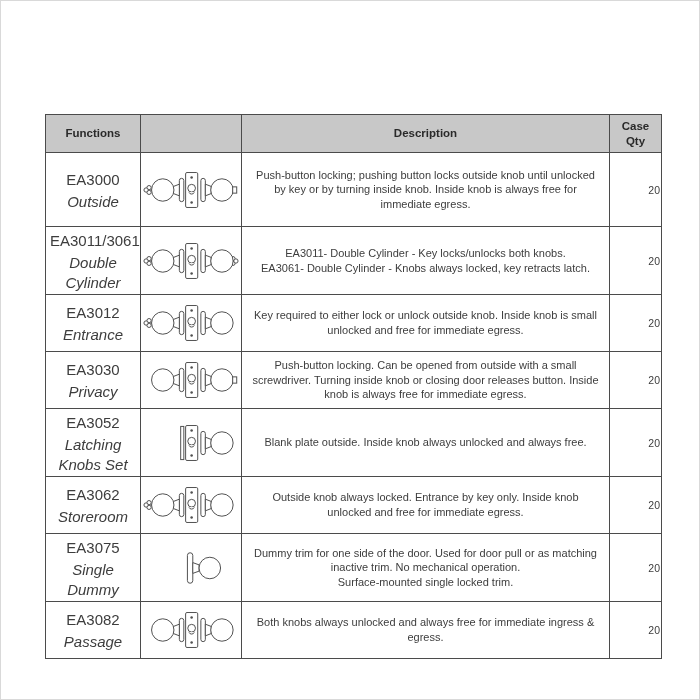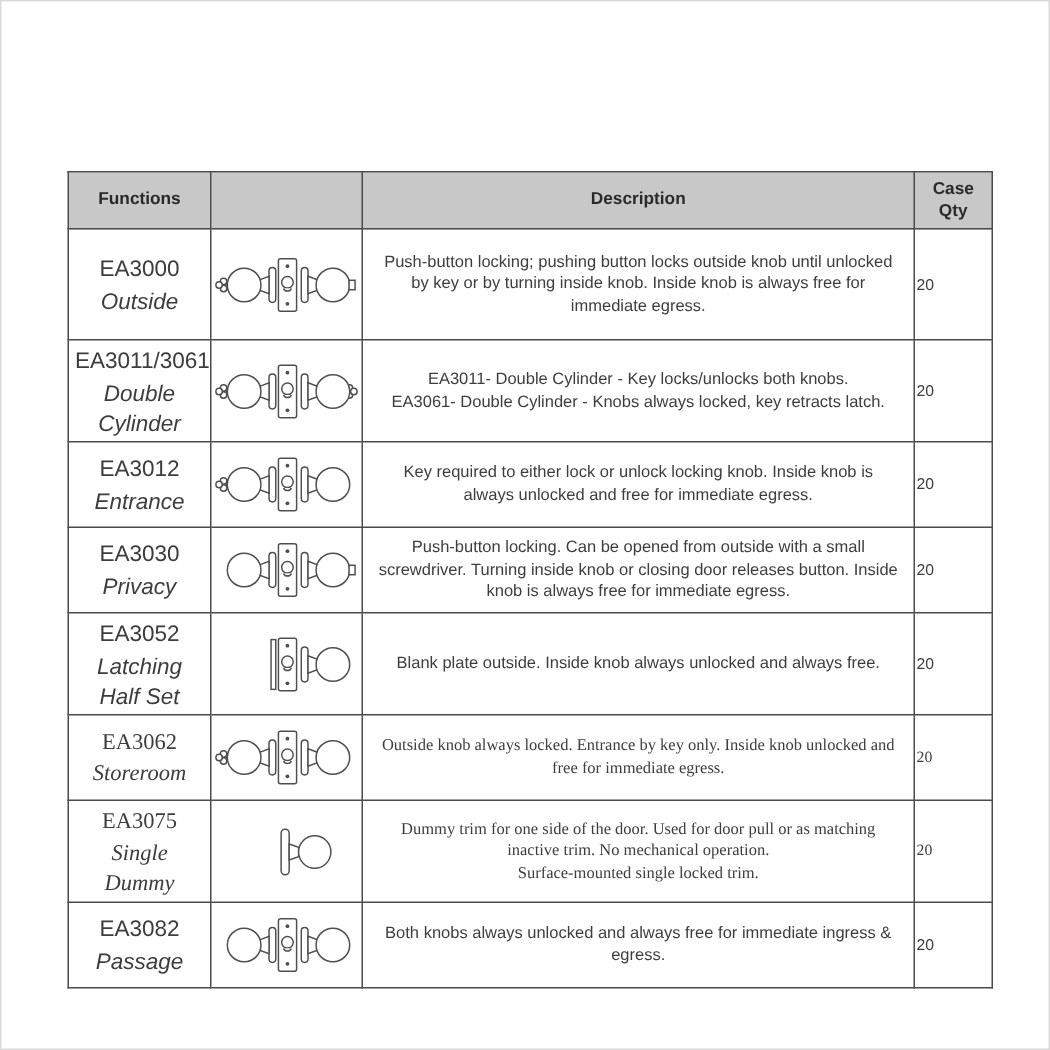--- a/index.html
+++ b/index.html
@@ -36,41 +36,41 @@
     white-space:pre-line;
     height:35px;
     line-height:1.25;
   }
   .spec-table thead tr{height:35px;}
   tbody tr:nth-child(1){height:74px;}
   tbody tr:nth-child(2){height:53px;}
   tbody tr:nth-child(3){height:56px;}
   tbody tr:nth-child(4){height:49px;}
   tbody tr:nth-child(5){height:47px;margin-left:28px;}
-  tbody tr:nth-child(6){height:51px;font-family:Liberation Serif, serif;}
-  tbody tr:nth-child(7){height:59px;font-family:Liberation Serif, serif;}
+  tbody tr:nth-child(6){height:51px;}
+  tbody tr:nth-child(7){height:59px;}
   tbody tr:nth-child(8){height:48px;}
   td.functions-cell{
     text-align:center;
     font-size:15px;
     padding:2px 4px;
   }
   td.functions-cell .model{display:block;line-height:1.6;}
   td.functions-cell .fname{display:block;font-style:italic;line-height:1.3;}
   td.illus-cell{text-align:center;padding:2px;}
   td.illus-cell svg{display:block;margin:0 auto;}
   td.desc-cell{
     font-size:11px;
     line-height:1.32;
     padding:5px 9px;
     white-space:pre-line;
     text-align:center;
   }
   td.qty-cell{
-    text-align:left;
+    text-align:right;
     font-size:10.5px;
   }
 </style>
 </head>
 <body>
 
 <table class="spec-table">
   <colgroup>
     <col class="c-functions">
       <col class="c-illus">
@@ -172,21 +172,21 @@
               <circle fill="#ffffff" stroke="#4f4f4f" stroke-width="1.1" cx="53.7" cy="27" r="4.3"></circle>
               <path fill="#ffffff" stroke="#4f4f4f" stroke-width="1.1" d="M50.8 31.6 a3 2.6 0 0 0 5.8 0"></path>
               <rect fill="#ffffff" stroke="#4f4f4f" stroke-width="1.1" x="40" y="16" width="5" height="26" rx="2.5"></rect>
               <rect fill="#ffffff" stroke="#4f4f4f" stroke-width="1.1" x="64" y="16" width="5" height="26" rx="2.5"></rect>
               <path fill="#ffffff" stroke="#4f4f4f" stroke-width="1.1" d="M33.5 25 L40 22.5 L40 35.5 L33.5 33 Z"></path>
               <path fill="#ffffff" stroke="#4f4f4f" stroke-width="1.1" d="M69 22.5 L75.5 25 L75.5 33 L69 35.5 Z"></path>
               <circle fill="#ffffff" stroke="#4f4f4f" stroke-width="1.1" cx="21.5" cy="29" r="12.5"></circle>
               <circle fill="#ffffff" stroke="#4f4f4f" stroke-width="1.1" cx="87.5" cy="29" r="12.5"></circle>
             </svg></span>
     </td>
-    <td class="desc-cell">Key required to either lock or unlock locking knob. Inside knob is always unlocked and free for immediate egress.</td>
+    <td class="desc-cell">Key required to either lock or unlock outside knob. Inside knob is small unlocked and free for immediate egress.</td>
     <td class="qty-cell">20</td>
   </tr>
       <tr>
     <td class="functions-cell">
       <span class="model">EA3030</span>
       <span class="fname">Privacy</span>
     </td>
     <td class="illus-cell">
       <span><svg viewBox="0 0 106 58" width="96" height="52" xmlns="http://www.w3.org/2000/svg">
               <rect fill="#ffffff" stroke="#4f4f4f" stroke-width="1.1" x="47" y="9.5" width="13.5" height="39" rx="1.5"></rect>
@@ -202,21 +202,21 @@
               <circle fill="#ffffff" stroke="#4f4f4f" stroke-width="1.1" cx="87.5" cy="29" r="12.5"></circle>
               <rect fill="#ffffff" stroke="#4f4f4f" stroke-width="1.1" x="99.5" y="25.5" width="4.5" height="7"></rect>
             </svg></span>
     </td>
     <td class="desc-cell">Push-button locking. Can be opened from outside with a small screwdriver. Turning inside knob or closing door releases button. Inside knob is always free for immediate egress.</td>
     <td class="qty-cell">20</td>
   </tr>
       <tr>
     <td class="functions-cell">
       <span class="model">EA3052</span>
-      <span class="fname">Latching Half Set</span>
+      <span class="fname">Latching Knobs Set</span>
     </td>
     <td class="illus-cell">
       <span><svg viewBox="0 0 106 58" width="96" height="52" xmlns="http://www.w3.org/2000/svg">
               <rect fill="#ffffff" stroke="#4f4f4f" stroke-width="1.1" x="41.5" y="10.5" width="3.5" height="37"></rect>
               <rect fill="#ffffff" stroke="#4f4f4f" stroke-width="1.1" x="47" y="9.5" width="13.5" height="39" rx="1.5"></rect>
               <circle fill="#4f4f4f" stroke="none" cx="53.7" cy="15" r="1.4"></circle>
               <circle fill="#4f4f4f" stroke="none" cx="53.7" cy="43" r="1.4"></circle>
               <circle fill="#ffffff" stroke="#4f4f4f" stroke-width="1.1" cx="53.7" cy="27" r="4.3"></circle>
               <path fill="#ffffff" stroke="#4f4f4f" stroke-width="1.1" d="M50.8 31.6 a3 2.6 0 0 0 5.8 0"></path>
               <rect fill="#ffffff" stroke="#4f4f4f" stroke-width="1.1" x="64" y="16" width="5" height="26" rx="2.5"></rect>

